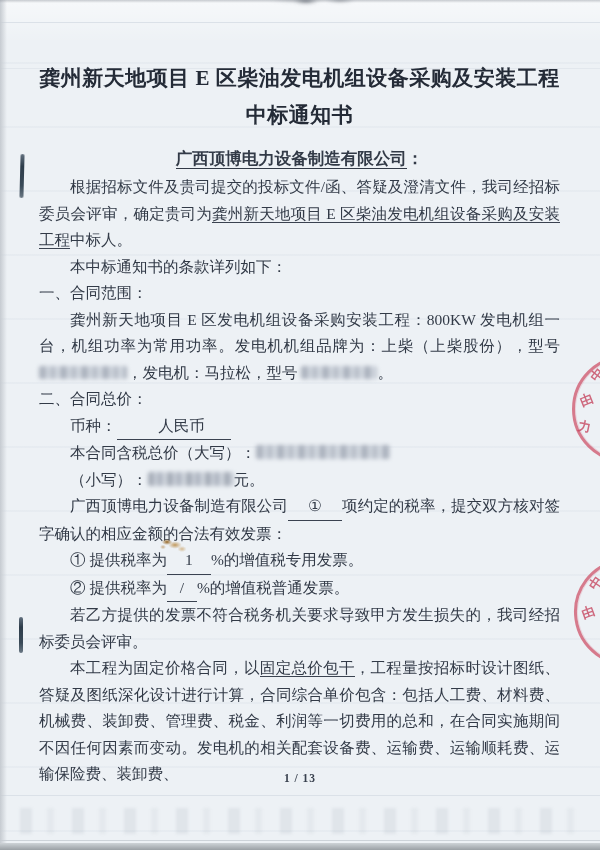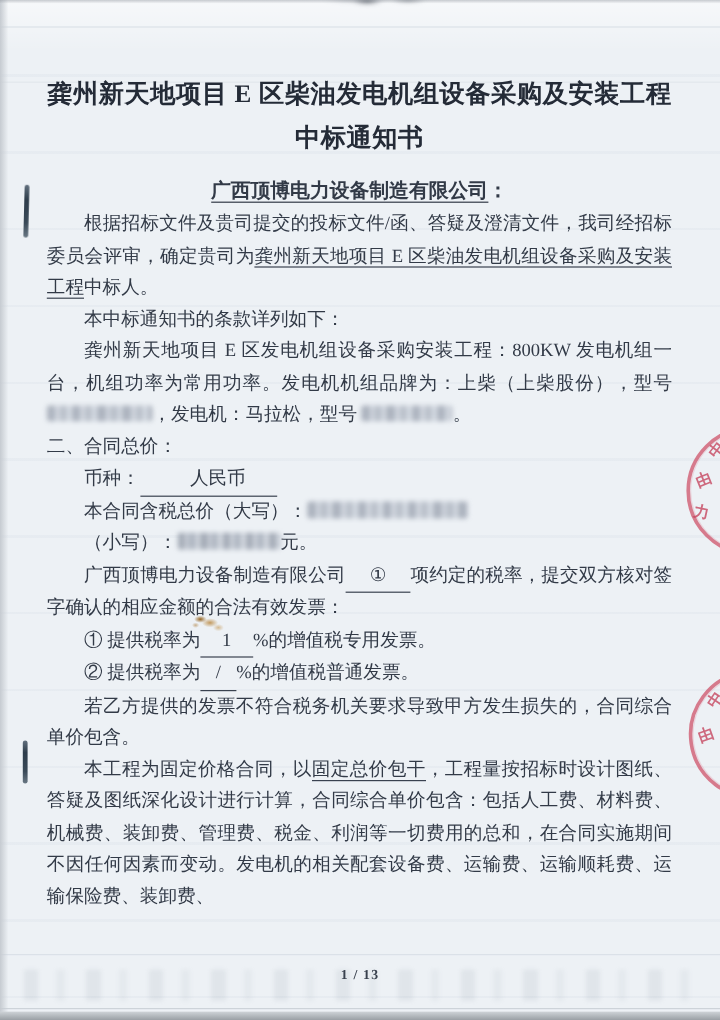--- a/index.html
+++ b/index.html
@@ -85,21 +85,21 @@
   
   .stain { position:absolute; left:-10px; top:-11px; width:34px; height:20px; filter:blur(.6px); pointer-events:none;
     background:
       radial-gradient(ellipse 7px 4px at 10px 6px, rgba(146,96,26,.95), rgba(146,96,26,0) 75%),
       radial-gradient(ellipse 9px 5px at 18px 9px, rgba(183,131,55,.8), rgba(183,131,55,0) 75%),
       radial-gradient(ellipse 6px 4px at 25px 13px, rgba(196,150,80,.6), rgba(196,150,80,0) 75%),
       radial-gradient(ellipse 4px 3px at 6px 11px, rgba(170,118,48,.55), rgba(170,118,48,0) 75%);
   }
 
   .page-number { position:absolute; top:772px; left:0; width:100%; text-align:center;
-    font-size:11.5px; font-weight:bold; letter-spacing:1px; color:#39414e;margin-top:35px; }
+    font-size:11.5px; font-weight:bold; letter-spacing:1px; color:#39414e; }
 </style>
 </head>
 <body>
 
 <div class="page">
 
   <div class="faint-line fl1"></div>
   <div class="faint-line fl2"></div>
   <div class="faint-line fl3"></div>
   <div class="faint-line fl4"></div>
@@ -127,38 +127,39 @@
       <div>龚州新天地项目 E 区柴油发电机组设备采购及安装工程</div>
       <div>中标通知书</div>
     </div>
 
     <div class="addressee"><span class="u-name">广西顶博电力设备制造有限公司</span><span>：</span></div>
 
     <p class="indent"><span>根据招标文件及贵司提交的投标文件/函、答疑及澄清文件，我司经招标委员会评审，确定贵司为</span><span class="u">龚州新天地项目 E 区柴油发电机组设备采购及安装工程</span><span>中标人。</span></p>
 
     <p class="indent">本中标通知书的条款详列如下：</p>
 
+    <p class="heading">一、合同范围：</p>
 
     <p class="indent"><span>龚州新天地项目 E 区发电机组设备采购安装工程：800KW 发电机组一台，机组功率为常用功率。发电机机组品牌为：上柴（上柴股份），型号</span> <span class="redact redact-model1"></span><span>，发电机：马拉松，型号</span> <span class="redact redact-model2"></span><span>。</span></p>
 
     <p class="heading">二、合同总价：</p>
 
     <p class="indent"><span>币种：</span><span class="blank blank-currency">人民币</span></p>
 
     <p class="indent"><span>本合同含税总价（大写）：</span><span class="redact redact-caps"></span></p>
 
     <p class="indent"><span>（小写）：</span><span class="redact redact-small"></span><span>元。</span></p>
 
     <p class="indent"><span>广西顶博电力设备制造有限公司</span><span class="blank blank-circled">①</span><span>项约定的税率，提交双方核对签字确认的相应金额的合法有效发票：</span></p>
 
     <p class="indent"><span>① 提供税率为</span><span class="blank blank-rate"><span class="stain"></span><span>1</span></span><span>%的增值税专用发票。</span></p>
 
     <p class="indent"><span>② 提供税率为</span><span class="blank blank-slash">/</span><span>%的增值税普通发票。</span></p>
 
-    <p class="indent">若乙方提供的发票不符合税务机关要求导致甲方发生损失的，合同综合单价包含。</p>
+    <p class="indent">若乙方提供的发票不符合税务机关要求导致甲方发生损失的，我司经招标委员会评审。</p>
 
     <p class="indent"><span>本工程为固定价格合同，以</span><span class="u">固定总价包干</span><span>，工程量按招标时设计图纸、答疑及图纸深化设计进行计算，合同综合单价包含：包括人工费、材料费、机械费、装卸费、管理费、税金、利润等一切费用的总和，在合同实施期间不因任何因素而变动。发电机的相关配套设备费、运输费、运输顺耗费、运输保险费、装卸费、</span></p>
 
   </div>
 
   <div class="page-number">1 / 13</div>
 
   <div class="edge-left"></div>
   <div class="edge-top"></div>
   <div class="edge-bottom"></div>

